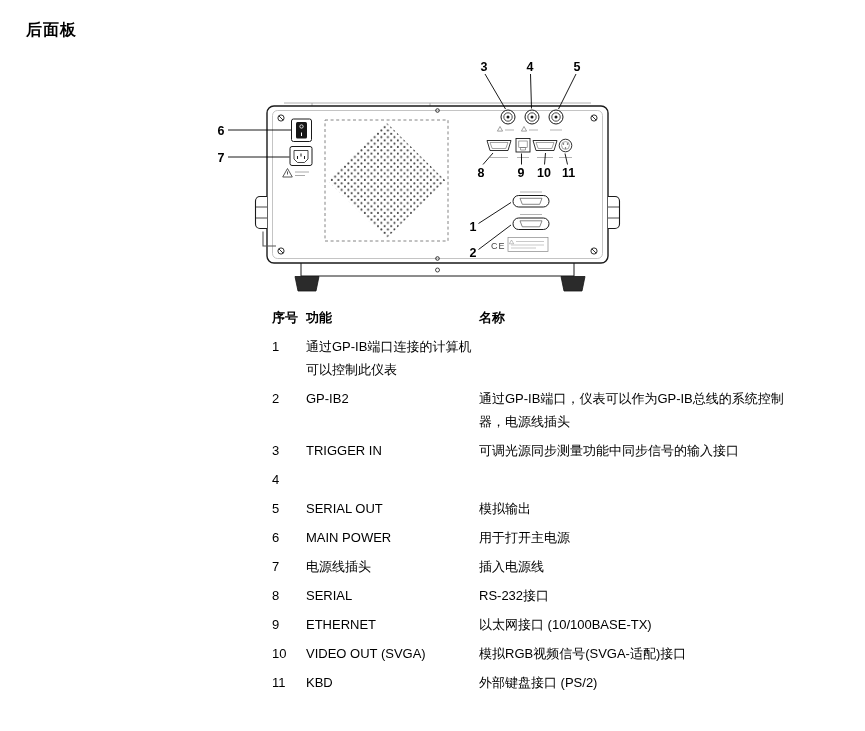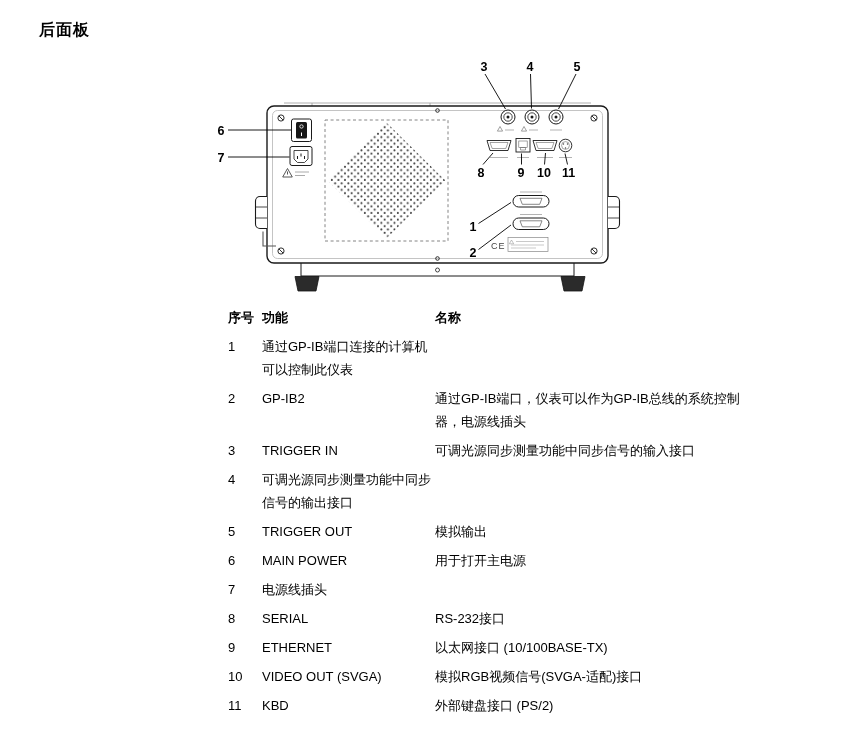--- a/index.html
+++ b/index.html
@@ -2,37 +2,37 @@
 <html><head>
 <meta charset="utf-8">
 <style>
   html,body { margin:0; padding:0; }
   body {
     width:865px; height:731px; position:relative; overflow:hidden;
     background:#ffffff; color:#000;
     font-family:"Liberation Sans","DejaVu Sans",sans-serif;
   }
   .page-title {
-    position:absolute; left:39px; top:20px;
+    position:absolute; left:26px; top:20px;
     font-size:16px; font-weight:bold; letter-spacing:1px;
   }
   .diagram {
     position:absolute; left:205px; top:48px; width:470px; height:260px;
   }
   .diagram text.callout {
     font:bold 12.5px "Liberation Sans","DejaVu Sans",sans-serif;
     fill:#000;
   }
   .spec-table {
     position:absolute; left:228px; top:306px; width:557px;
     font-size:13px;
   }
   .trow {
     display:grid; grid-template-columns:34px 173px 330px;
-    line-height:23px; margin-bottom:6px;
+    line-height:23px; margin-bottom:6px;margin-left:44px;
   }
   .thead { font-weight:bold; }
   .cell { white-space:normal; }
 </style>
 </head>
 <body>
 
 <div class="page-title">后面板</div>
 
 <svg class="diagram" viewBox="205 48 470 260" xmlns="http://www.w3.org/2000/svg">
@@ -222,35 +222,35 @@
         <div class="cell c-name">GP-IB2</div>
         <div class="cell c-func">通过GP-IB端口，仪表可以作为GP-IB总线的系统控制器，电源线插头</div>
       </div>
       <div class="trow">
         <div class="cell c-no">3</div>
         <div class="cell c-name">TRIGGER IN</div>
         <div class="cell c-func">可调光源同步测量功能中同步信号的输入接口</div>
       </div>
       <div class="trow">
         <div class="cell c-no">4</div>
-        <div class="cell c-func">可调光源同步测量功能中同步信号的输出接口</div>
       </div>
       <div class="trow">
         <div class="cell c-no">5</div>
-        <div class="cell c-name">TRIGGER OUT</div>
+        <div class="cell c-name">SERIAL OUT</div>
         <div class="cell c-func">模拟输出</div>
       </div>
       <div class="trow">
         <div class="cell c-no">6</div>
         <div class="cell c-name">MAIN POWER</div>
         <div class="cell c-func">用于打开主电源</div>
       </div>
       <div class="trow">
         <div class="cell c-no">7</div>
         <div class="cell c-name">电源线插头</div>
+        <div class="cell c-func">插入电源线</div>
       </div>
       <div class="trow">
         <div class="cell c-no">8</div>
         <div class="cell c-name">SERIAL</div>
         <div class="cell c-func">RS-232接口</div>
       </div>
       <div class="trow">
         <div class="cell c-no">9</div>
         <div class="cell c-name">ETHERNET</div>
         <div class="cell c-func">以太网接口 (10/100BASE-TX)</div>

